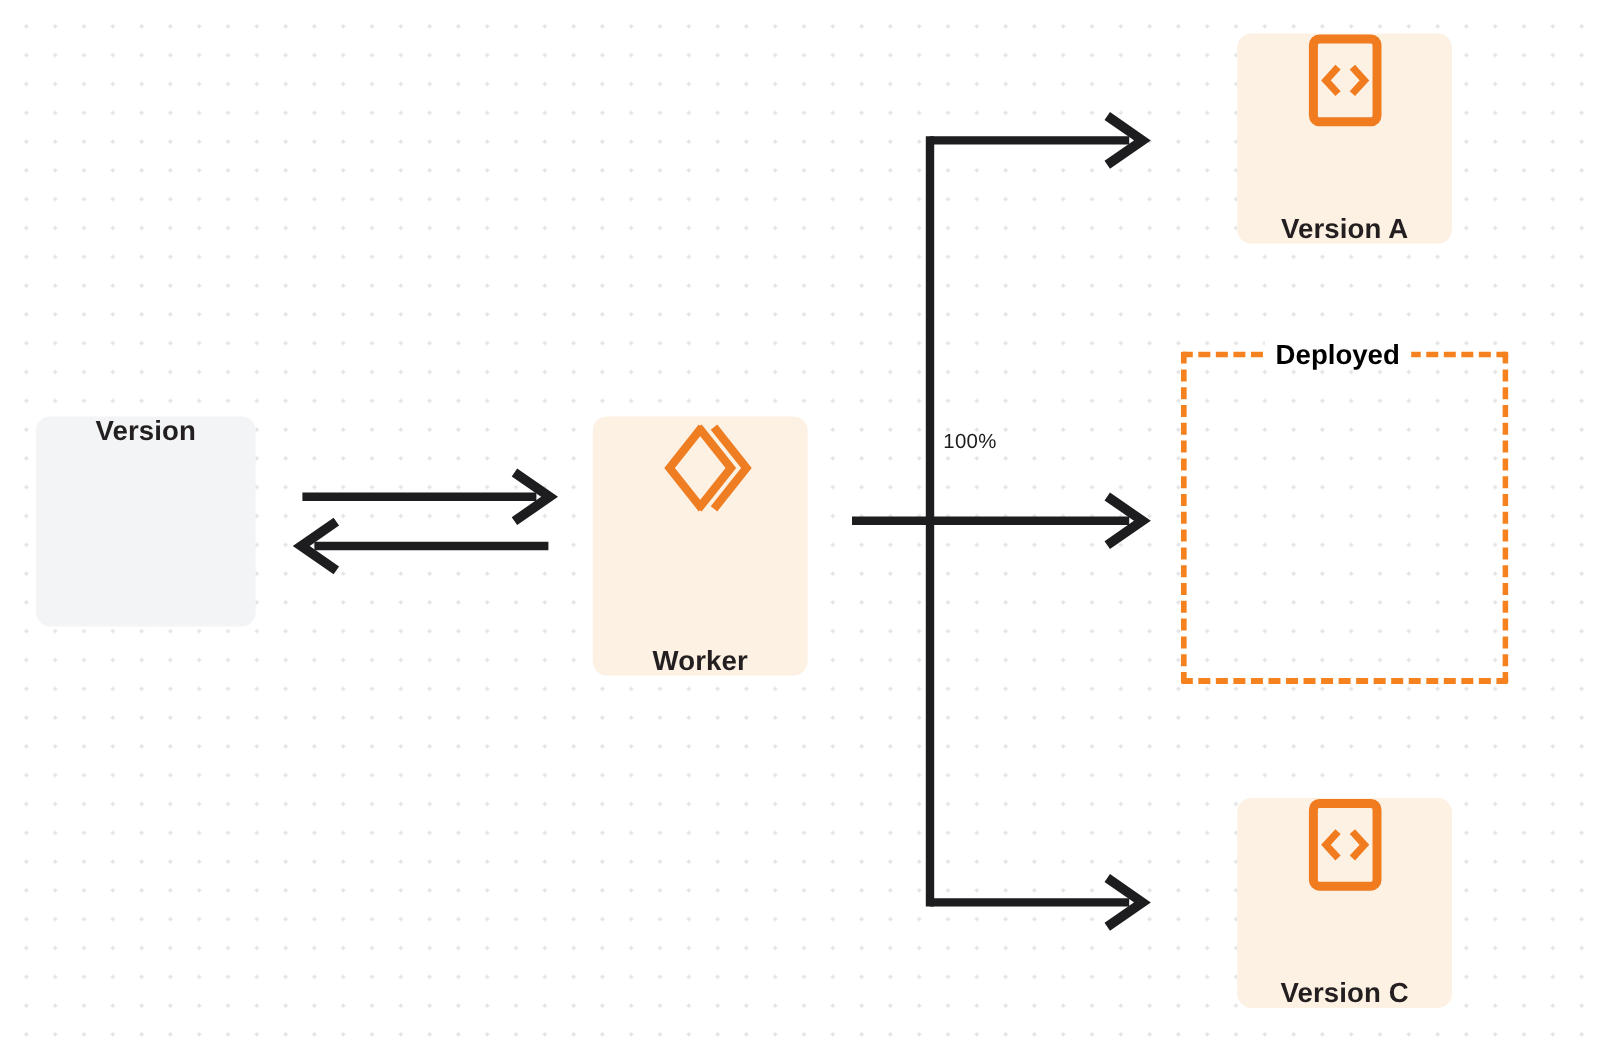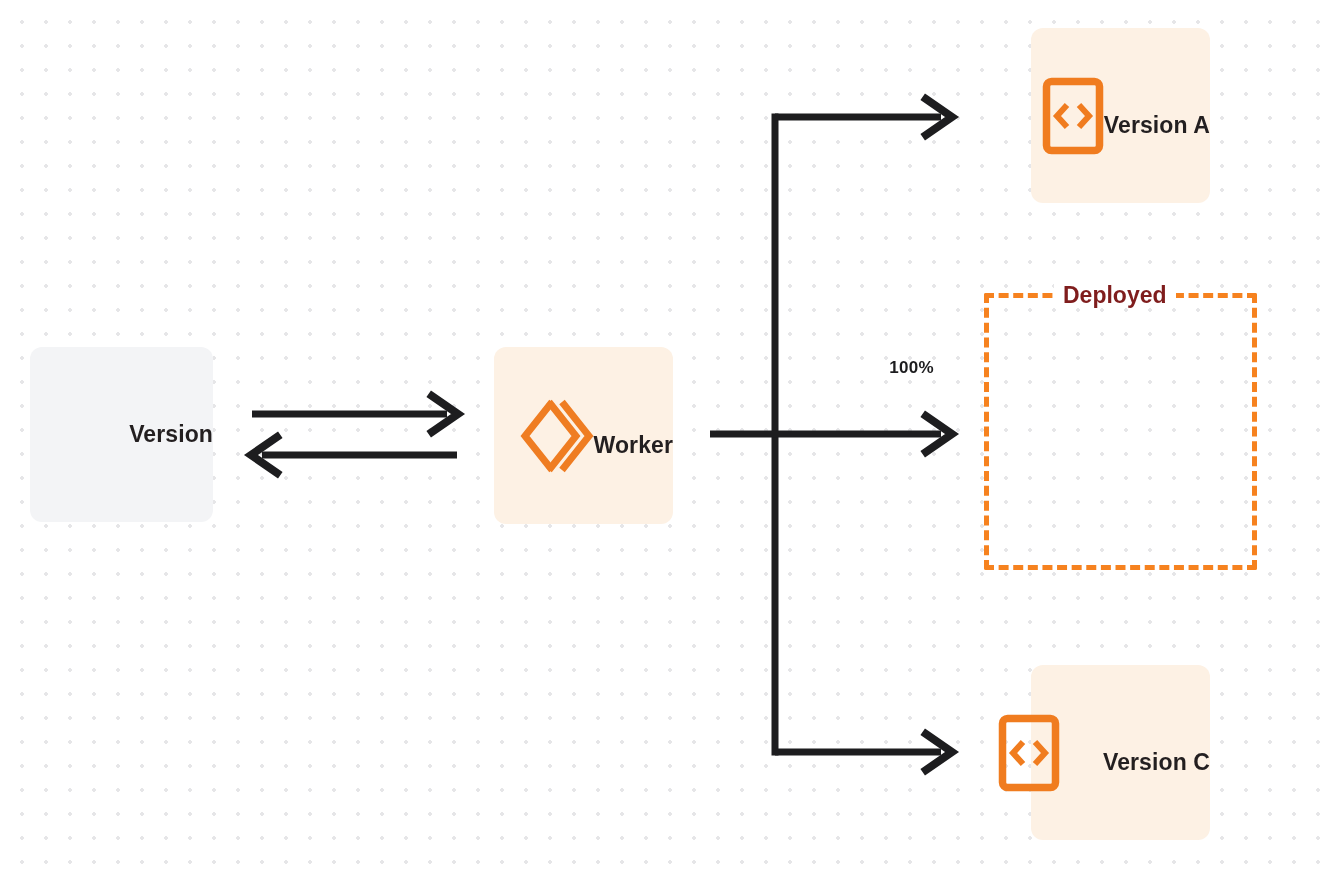--- a/index.html
+++ b/index.html
@@ -32,23 +32,23 @@
     width: 1338px;
     height: 878px;
     pointer-events: none;
   }
 
   
   .node {
     position: absolute;
     box-sizing: border-box;
     display: flex;
-    flex-direction: row;
+    flex-direction: column;
     align-items: center;
-    justify-content: flex-end;
+    justify-content: space-between;
     border-radius: 12px;
   }
 
   .node-label {
     font-size: 23px;
     font-weight: 700;
     color: #231f20;
     letter-spacing: 0.1px;
     line-height: 1.1;
     white-space: nowrap;
@@ -59,21 +59,21 @@
     top: 347px;
     width: 183px;
     height: 175px;
     background-color: #f3f4f6;
   }
 
   .node-worker {
     left: 494px;
     top: 347px;
     width: 179px;
-    height: 177px;
+    height: 216px;
     background-color: #fdf1e4;
   }
   .node-worker .node-label { margin-top: 20px; }
 
   .node-version {
     width: 179px;
     height: 175px;
     background-color: #fdf1e4;
     left: 1031px;
   }
@@ -98,37 +98,37 @@
     height: 277px;
     border: 5px dashed #f6821f;
     border-radius: 2px;
   }
   .group-label {
     position: absolute;
     left: 1054px;
     top: 283px;
     padding: 0 9px;
     background-color: #ffffff;
-    color: #7f1d1d;
+    color: #000000;
     font-size: 23px;
     font-weight: 700;
     line-height: 24px;
     white-space: nowrap;
   }
 
   
   .edge-label {
     position: absolute;
     left: 786px;
     top: 351px;
     width: 148px;
-    text-align: right;
+    text-align: left;
     color: #1d1d1f;
     font-size: 17px;
-    font-weight: 700;
+    font-weight: 400;
     line-height: 33px;
     letter-spacing: 0.3px;
   }
   .edge-label span { display: block; }
 </style>
 </head>
 <body>
 
 <div id="diagram-canvas">
 

